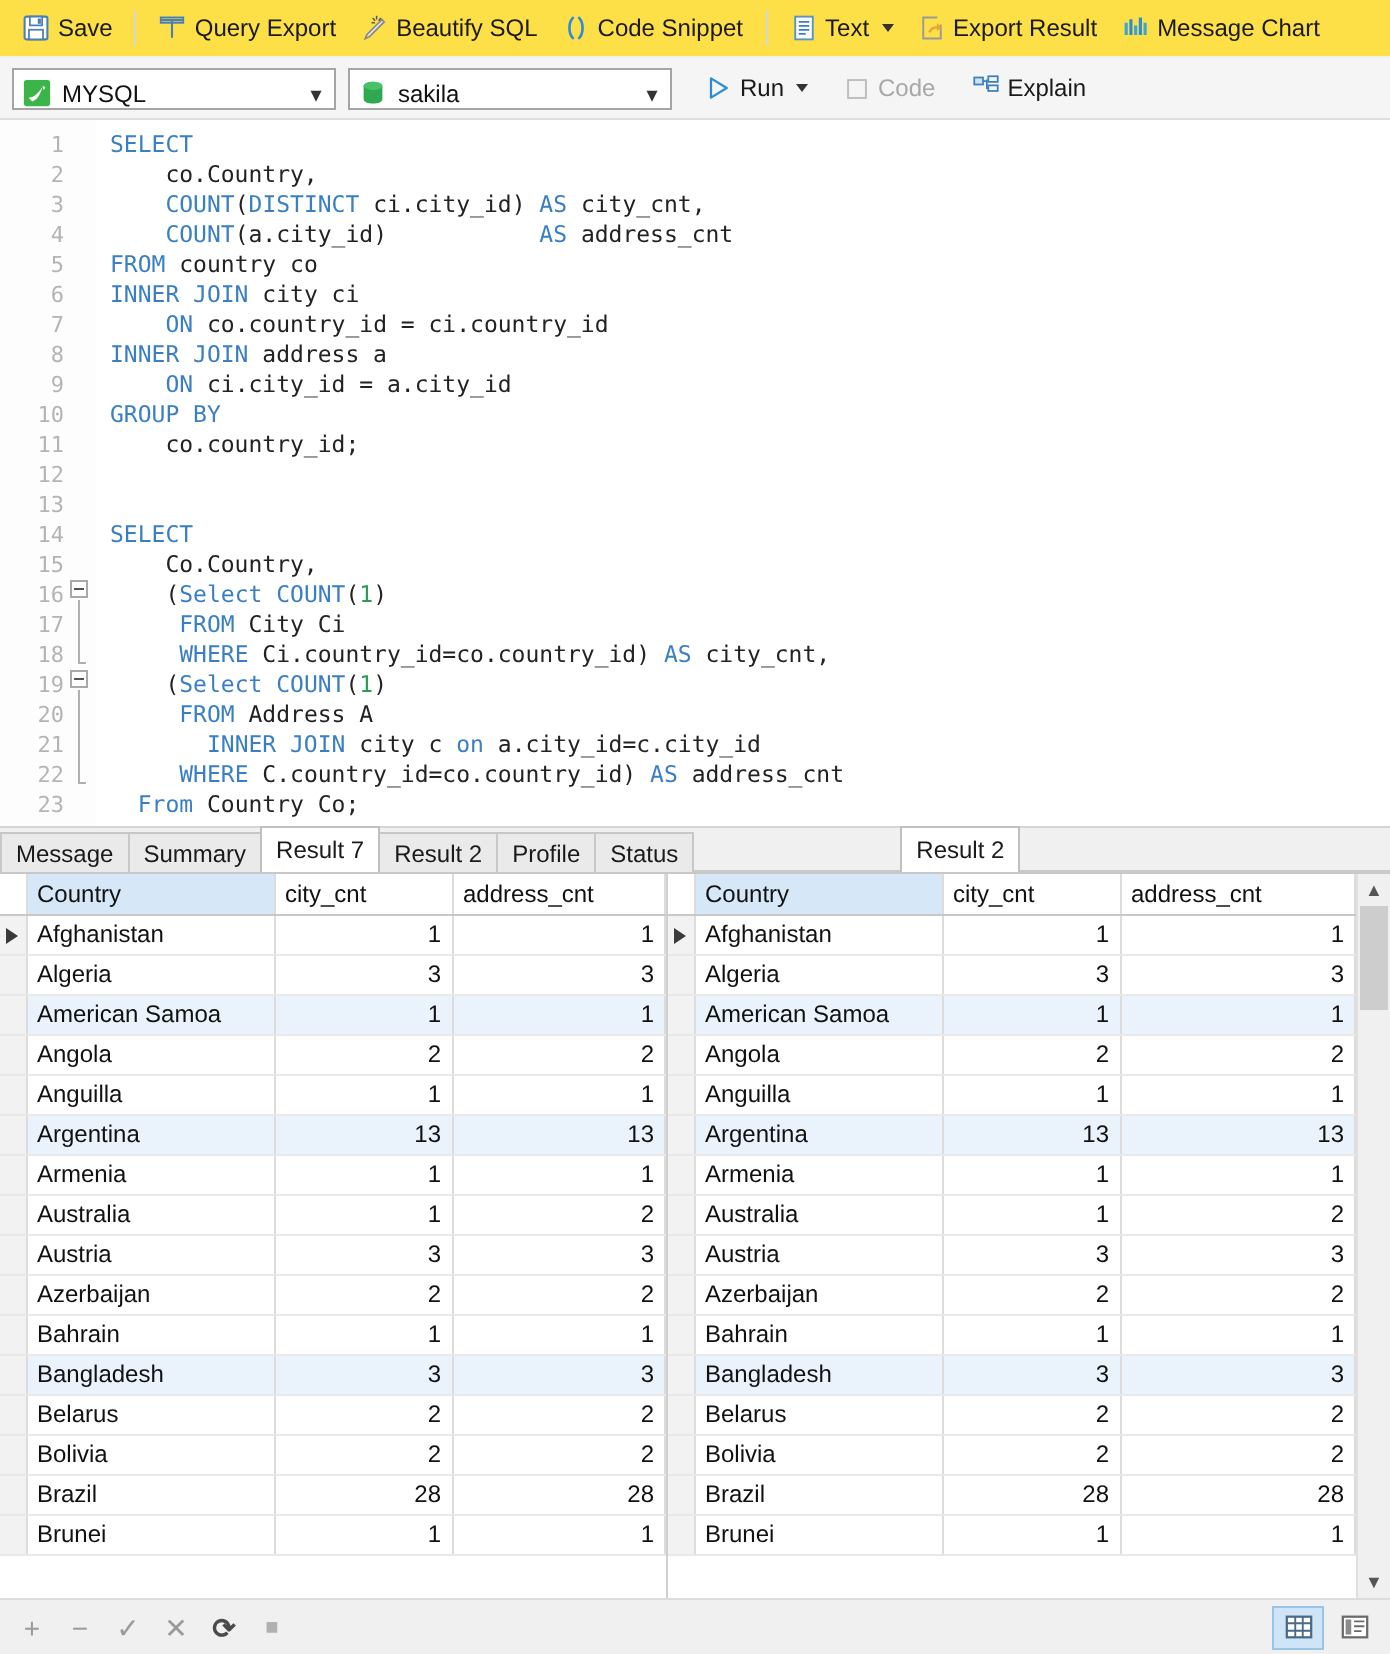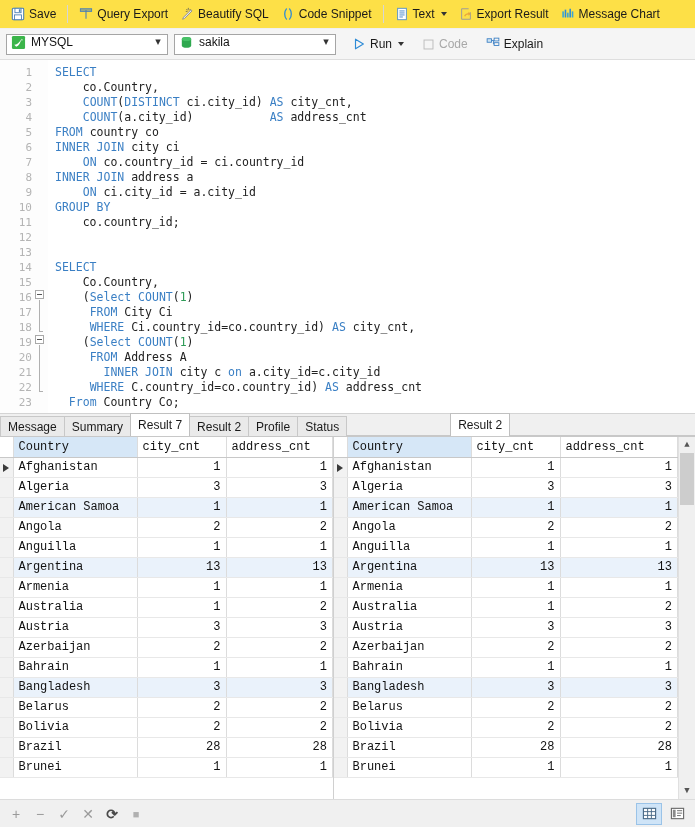--- a/index.html
+++ b/index.html
@@ -35,21 +35,21 @@
   .toolbar2 {
     height: 30px; min-height: 30px;
     background: #f5f5f5;
     display: flex; align-items: center;
     padding-left: 6px; gap: 6px;
     border-bottom: 1px solid #dedede;
   }
   .combo {
     height: 21px; background: #ffffff;
     border: 1px solid #a5a5a5;
-    display: flex; align-items: flex-start;
+    display: flex; align-items: flex-end;
     padding: 0 0 0 4px;
     box-sizing: border-box;
     font-size: 12px;
   }
   .combo.conn { width: 162px; }
   .combo.db   { width: 162px; }
   .combo .clabel { flex: 1; padding-left: 5px; color: #111; }
   .combo .arrow {
     width: 18px; text-align: center; color: #333; font-size: 11px;
     display:flex; align-items:center; justify-content:center;
@@ -111,21 +111,21 @@
     box-sizing: border-box; cursor: default; color: #1a1a1a;
   }
   .tab.active {
     background: #ffffff; height: 23px; line-height: 22px;
     position: relative; z-index: 3; border-color: #c0c0c0;
   }
   .tabfill { flex: 1; border-bottom: 1px solid #c8c8c8; height: 21px; box-sizing: border-box; }
   .tabspacer { width: 104px; height: 21px; border-bottom: 1px solid #c8c8c8; box-sizing:border-box; }
 
   
-  .results { flex: 1; display: flex; background: #ffffff; overflow: hidden; position: relative; font-family: Liberation Mono, monospace; }
+  .results { flex: 1; display: flex; background: #ffffff; overflow: hidden; position: relative; }
   .pane { display: flex; flex-direction: column; overflow: hidden; position: relative; }
   .pane.left  { width: 333px; border-right: 1px solid #d0d0d0; }
   .pane.right { flex: 1; }
 
   .grid { width: 100%; border-collapse: collapse; table-layout: fixed; }
   .grid th, .grid td {
     font-size: 12px; font-weight: normal;
     padding: 0 5px; height: 20px; box-sizing: border-box;
     border-right: 1px solid #dcdcdc; border-bottom: 1px solid #e8e8e8;
     overflow: hidden; white-space: nowrap; color: #111;

